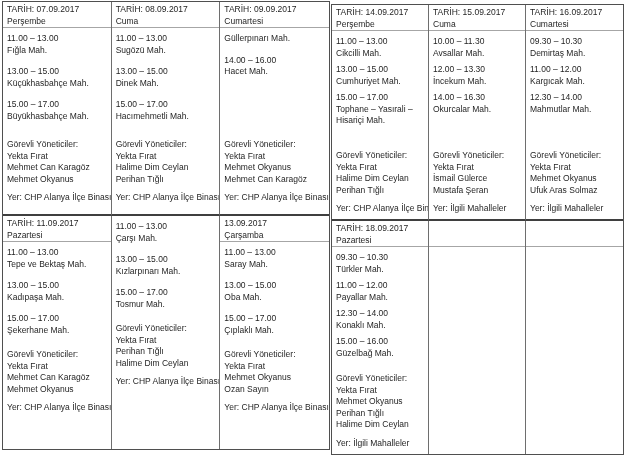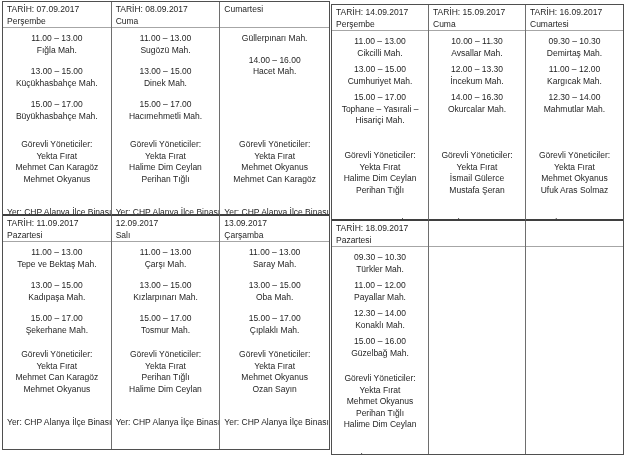--- a/index.html
+++ b/index.html
@@ -30,31 +30,31 @@
   }
   .cell:nth-child(3n) { border-right: none; }
   .cell.r1 { border-bottom: 2px solid #3f3f3f; }
 
   .cell-header {
     height: 26px;
     padding: 2px 4px 0 4px;
     border-bottom: 1px solid #a6a6a6;
     line-height: 11.5px;
   }
-  .cell-body { padding: 5px 4px 0 4px; line-height: 11.5px; text-align: center; }
+  .cell-body { padding: 5px 4px 0 4px; line-height: 11.5px; }
 
   .slot { margin-bottom: 10px; }
   .t-week2 .slot { margin-bottom: 5px; }
 
   .t-week1 .r1 .slots { min-height: 106px; }
   .t-week1 .r2 .slots { min-height: 102px; }
   .t-week2 .r1 .slots { min-height: 114px; }
   .t-week2 .r2 .slots { min-height: 121px; }
 
-  .venue { margin-top: 22px; white-space: nowrap; }
+  .venue { margin-top: 7px; white-space: nowrap; }
 </style>
 </head>
 <body>
 
 <div class="page">
   <div class="wtable t-week1">
       <div class="cell r1">
     <div class="cell-header">
       <div class="date">TARİH: 07.09.2017</div>
       <div class="day">Perşembe</div>
@@ -111,20 +111,21 @@
               <div class="manager-name">Yekta Fırat</div>
               <div class="manager-name">Halime Dim Ceylan</div>
               <div class="manager-name">Perihan Tığlı</div>
             </div>
       </div>
       <div class="venue">Yer: CHP Alanya İlçe Binası</div>
     </div>
   </div>
       <div class="cell r1">
     <div class="cell-header">
+      <div class="date">TARİH: 09.09.2017</div>
       <div class="day">Cumartesi</div>
     </div>
     <div class="cell-body">
       <div class="slots">
             <div class="slot">
     <div class="slot-place">Güllerpınarı Mah.</div>
   </div>
             <div class="slot">
     <div class="slot-time">14.00 – 16.00</div>
     <div class="slot-place">Hacet Mah.</div>
@@ -166,24 +167,20 @@
         <div class="managers-list">
               <div class="manager-name">Yekta Fırat</div>
               <div class="manager-name">Mehmet Can Karagöz</div>
               <div class="manager-name">Mehmet Okyanus</div>
             </div>
       </div>
       <div class="venue">Yer: CHP Alanya İlçe Binası</div>
     </div>
   </div>
       <div class="cell r2">
-    <div class="cell-header">
-      <div class="date">12.09.2017</div>
-      <div class="day">Salı</div>
-    </div>
     <div class="cell-body">
       <div class="slots">
             <div class="slot">
     <div class="slot-time">11.00 – 13.00</div>
     <div class="slot-place">Çarşı Mah.</div>
   </div>
             <div class="slot">
     <div class="slot-time">13.00 – 15.00</div>
     <div class="slot-place">Kızlarpınarı Mah.</div>
   </div>

